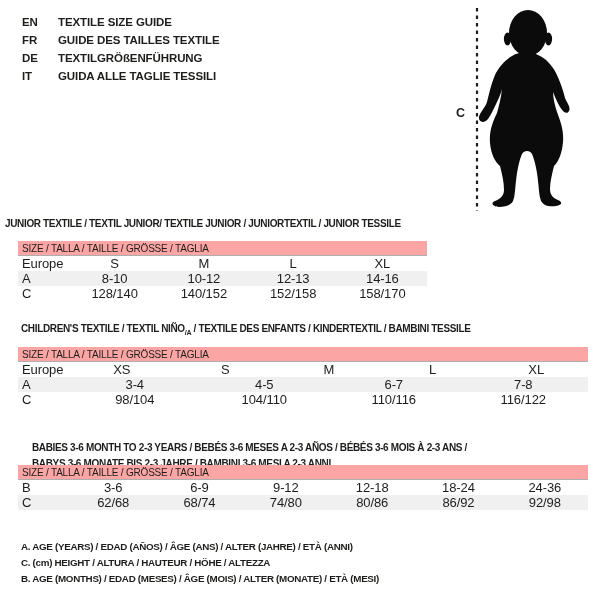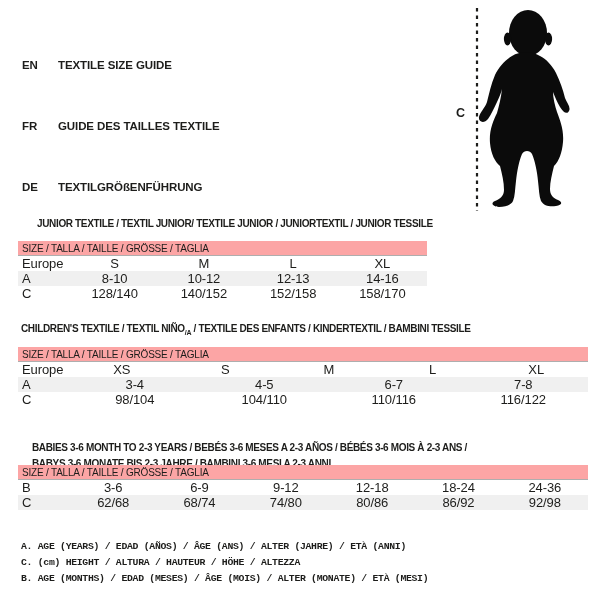--- a/index.html
+++ b/index.html
@@ -8,34 +8,34 @@
     background:#ffffff;
     font-family:"Liberation Sans", sans-serif;
     color:#1d1d1b;
     position:relative;
     overflow:hidden;
   }
   .abs { position:absolute; }
 
   
   #lang-list { left:22px; top:13px; }
-  .lang-row { height:18px; line-height:18px; font-size:11.5px; font-weight:700; letter-spacing:-0.1px; white-space:nowrap;margin-top:43px; }
+  .lang-row { height:18px; line-height:18px; font-size:11.5px; font-weight:700; letter-spacing:-0.1px; white-space:nowrap; }
   .lang-code { display:inline-block; width:36px; }
 
   
   #figure { left:450px; top:5px; width:142px; height:212px; }
   #figure svg { display:block; width:142px; height:212px; }
   .c-mark { position:absolute; left:6px; top:101px; font-size:12.5px; font-weight:700; }
 
   
   .sec-title { font-weight:700; font-size:10px; letter-spacing:-0.35px; white-space:nowrap; }
   .sec-title .tline { height:16px; line-height:16px; }
   sub.tsub { font-size:7px; }
 
-  #t1-title { left:37px; top:216px;text-align:center; }
+  #t1-title { left:5px; top:216px;text-align:center; }
   #t2-title { left:21px; top:321px; }
   #t3-title { left:32px; top:427px;margin-top:13px; }
 
   
   .size-table { }
   #t1 { left:18px; top:241px; width:409px; }
   #t2 { left:18px; top:347px; width:570px; }
   #t3 { left:18px; top:465px; width:570px; }
 
   .size-bar {
@@ -45,21 +45,21 @@
     font-size:10px; padding-left:4px; letter-spacing:-0.2px;
     white-space:nowrap; overflow:hidden;
   }
   .trow { display:flex; height:15px; line-height:15px; font-size:13px; letter-spacing:-0.1px; }
   .trow.shaded { background:#f0f0f0; }
   .trow .lbl { width:52px; padding-left:4px; }
   .trow .cell { flex:1; text-align:center; }
 
   
   #legend { left:21px; top:539px; }
-  .legend-line { height:16.2px; line-height:16.2px; font-size:9.8px; font-weight:700; letter-spacing:-0.3px; white-space:nowrap;font-family:Liberation Mono, monospace; }
+  .legend-line { height:16.2px; line-height:16.2px; font-size:9.8px; font-weight:700; letter-spacing:-0.3px; white-space:nowrap; }
 </style>
 </head>
 <body>
 
 <div>
 
   <div id="lang-list" class="abs">
     <div class="lang-row">
       <span class="lang-code">EN</span><span>TEXTILE SIZE GUIDE</span>
     </div>

